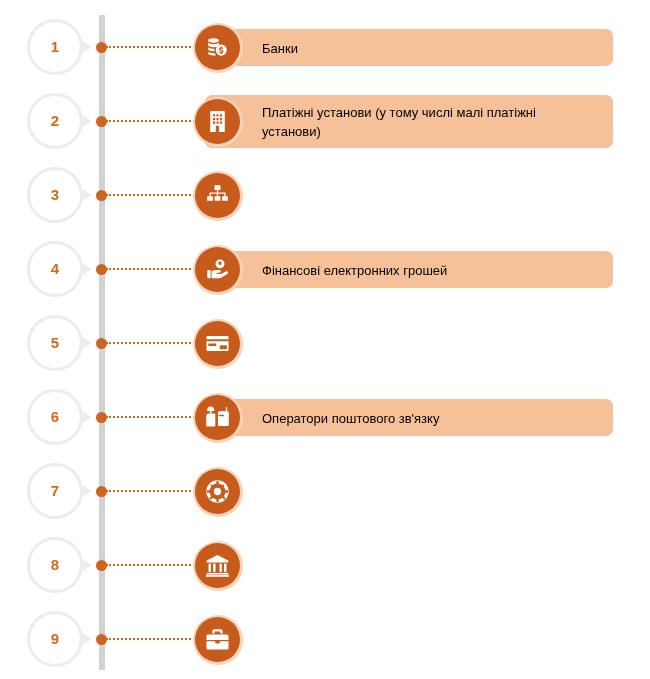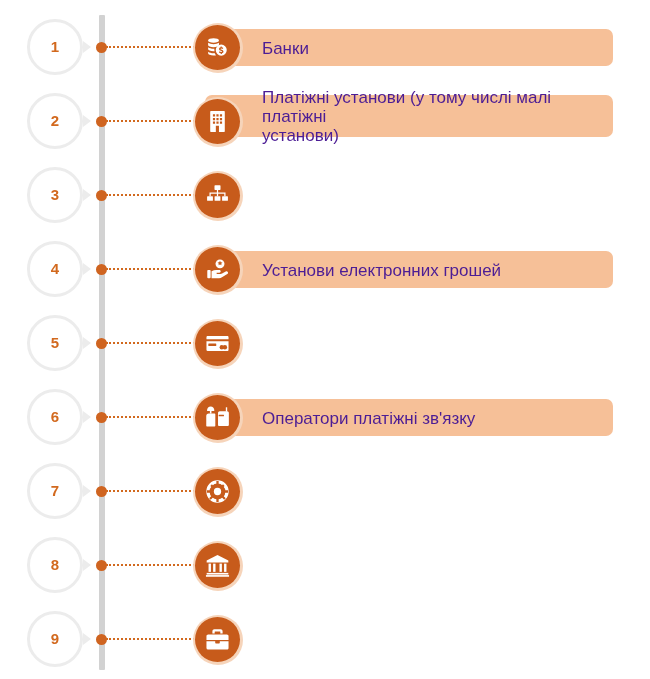--- a/index.html
+++ b/index.html
@@ -134,31 +134,31 @@
     position: absolute;
     left: 205px;
     top: 19px;
     width: 408px;
     height: 37px;
     background: #f6c098;
     border-radius: 7px;
   }
   .bar.tall {
     top: 11px;
-    height: 42px;
+    height: 53px;
   }
   .bar-label {
     position: absolute;
     left: 57px;
     right: 14px;
     top: 50%;
     transform: translateY(-50%);
-    font-size: 17px;
+    font-size: 13px;
     line-height: 19px;
-    color: #4c1d95;
+    color: #000000;
     white-space: pre-line;
   }
 </style>
 </head>
 <body>
 
 <div id="infographic">
   <div class="spine"></div>
   <div id="rows">
       <div class="row" style="top: 10px;">
@@ -219,21 +219,21 @@
         </div>
       </div>
       <div class="row" style="top: 232px;">
         <div class="num-circle">
           <span class="num">4</span>
         </div>
         <div class="nub"></div>
         <div class="spine-dot"></div>
         <div class="connector"></div>
         <div class="bar">
-          <span class="bar-label">Установи електронних грошей</span>
+          <span class="bar-label">Фінансові електронних грошей</span>
         </div>
         <div class="icon-halo"></div>
         <div class="icon-disc">
           <svg viewBox="0 0 24 24">
             <circle cx="14.4" cy="6.6" r="4.3"></circle>
             <path d="M14.4 3.5l.72 1.5 1.65.23-1.2 1.15.29 1.64-1.46-.78-1.46.78.29-1.64-1.2-1.15 1.65-.23z" fill="#c75b1b"></path>
             <path d="M2.2 13.3c0-.5.4-.9.9-.9h1.4c.5 0 .9.4.9.9v6.1c0 .5-.4.9-.9.9H3.1a.9.9 0 0 1-.9-.9v-6.1z"></path>
             <path d="M6.3 13.6c1.5-.7 3-1.1 4.4-1.1h3.1c.75 0 1.3.55 1.3 1.25s-.55 1.25-1.3 1.25h-2.6v1.3h3.6c.6 0 1.1-.16 1.6-.45l3.5-2.05c.7-.42 1.6-.2 2 .5.4.68.17 1.56-.5 1.98l-5.1 3.2c-.85.54-1.83.82-2.83.82H6.3v-6.7z"></path>
           </svg>
         </div>
@@ -257,21 +257,21 @@
         </div>
       </div>
       <div class="row" style="top: 380px;">
         <div class="num-circle">
           <span class="num">6</span>
         </div>
         <div class="nub"></div>
         <div class="spine-dot"></div>
         <div class="connector"></div>
         <div class="bar">
-          <span class="bar-label">Оператори платіжні зв'язку</span>
+          <span class="bar-label">Оператори поштового зв'язку</span>
         </div>
         <div class="icon-halo"></div>
         <div class="icon-disc">
           <svg viewBox="0 0 24 24">
             <path d="M3.6 8.1h5.6c.4 0 .7.3.7.7v11.1c0 .4-.3.7-.7.7H1.9a.7.7 0 0 1-.7-.7V10.5a2.4 2.4 0 0 1 2.4-2.4z"></path>
             <rect x="4.7" y="4.1" width="1.5" height="4.1"></rect>
             <path d="M5.45 1.5c1.9 0 3.45 1.5 3.45 3.35v.9H2v-.9C2 3 3.55 1.5 5.45 1.5z"></path>
             <path d="M13.4 6.1h7.9c.9 0 1.6.72 1.6 1.6v11.6c0 .5-.4.9-.9.9h-8.6a.9.9 0 0 1-.9-.9V7.7c0-.88.72-1.6 1.6-1.6z"></path>
             <rect x="13.1" y="9.3" width="5.1" height="1.6" rx=".4" fill="#c75b1b"></rect>
             <rect x="20" y="2.2" width="1.3" height="4.2"></rect>

